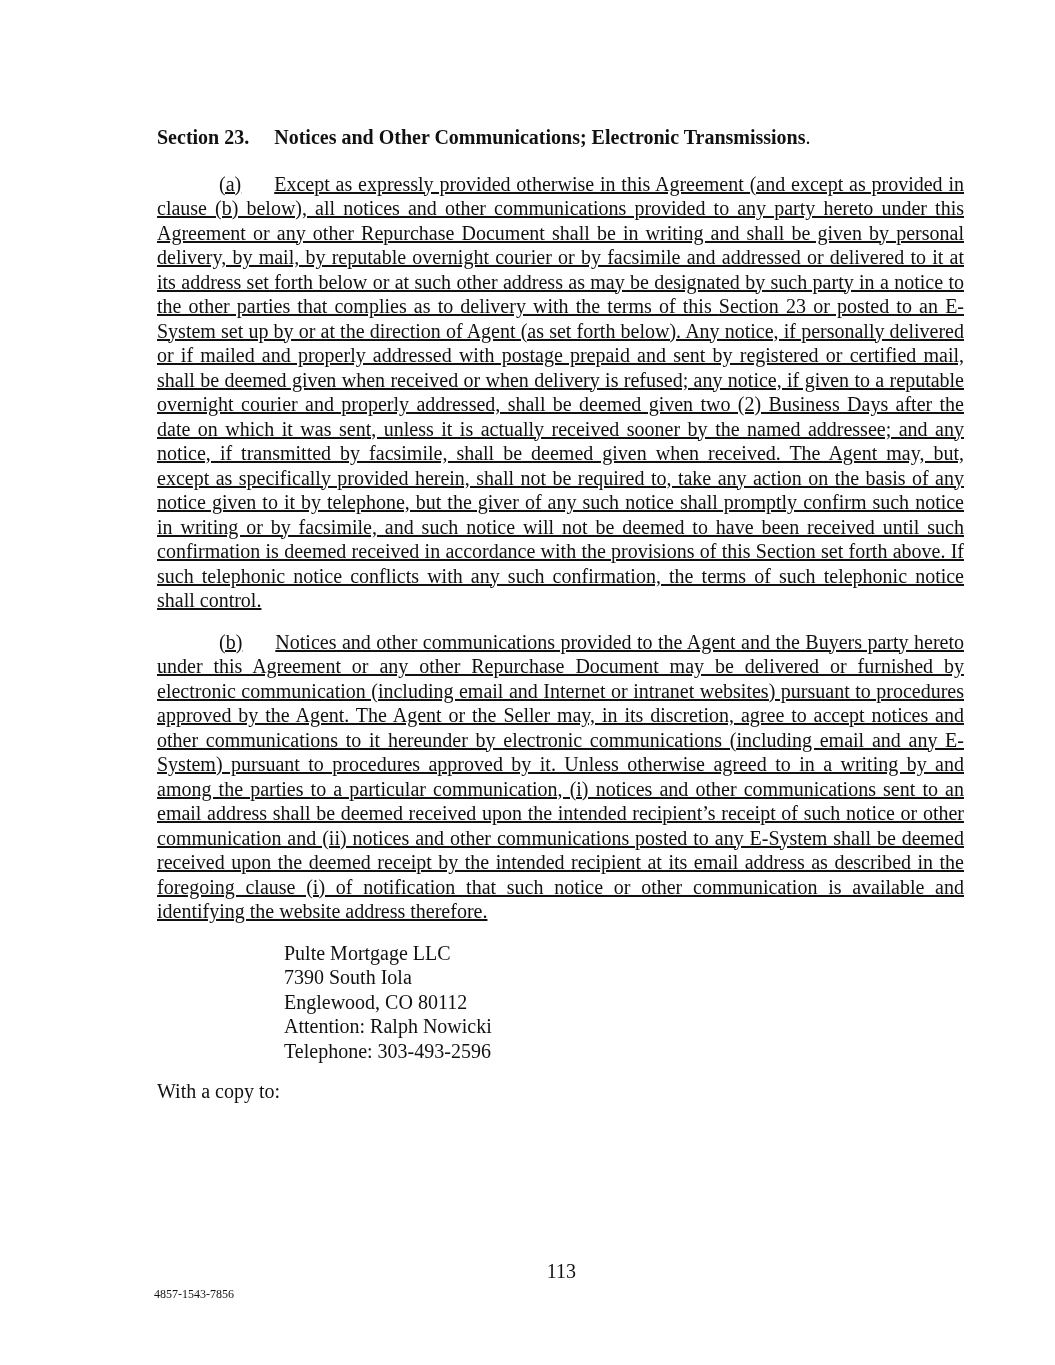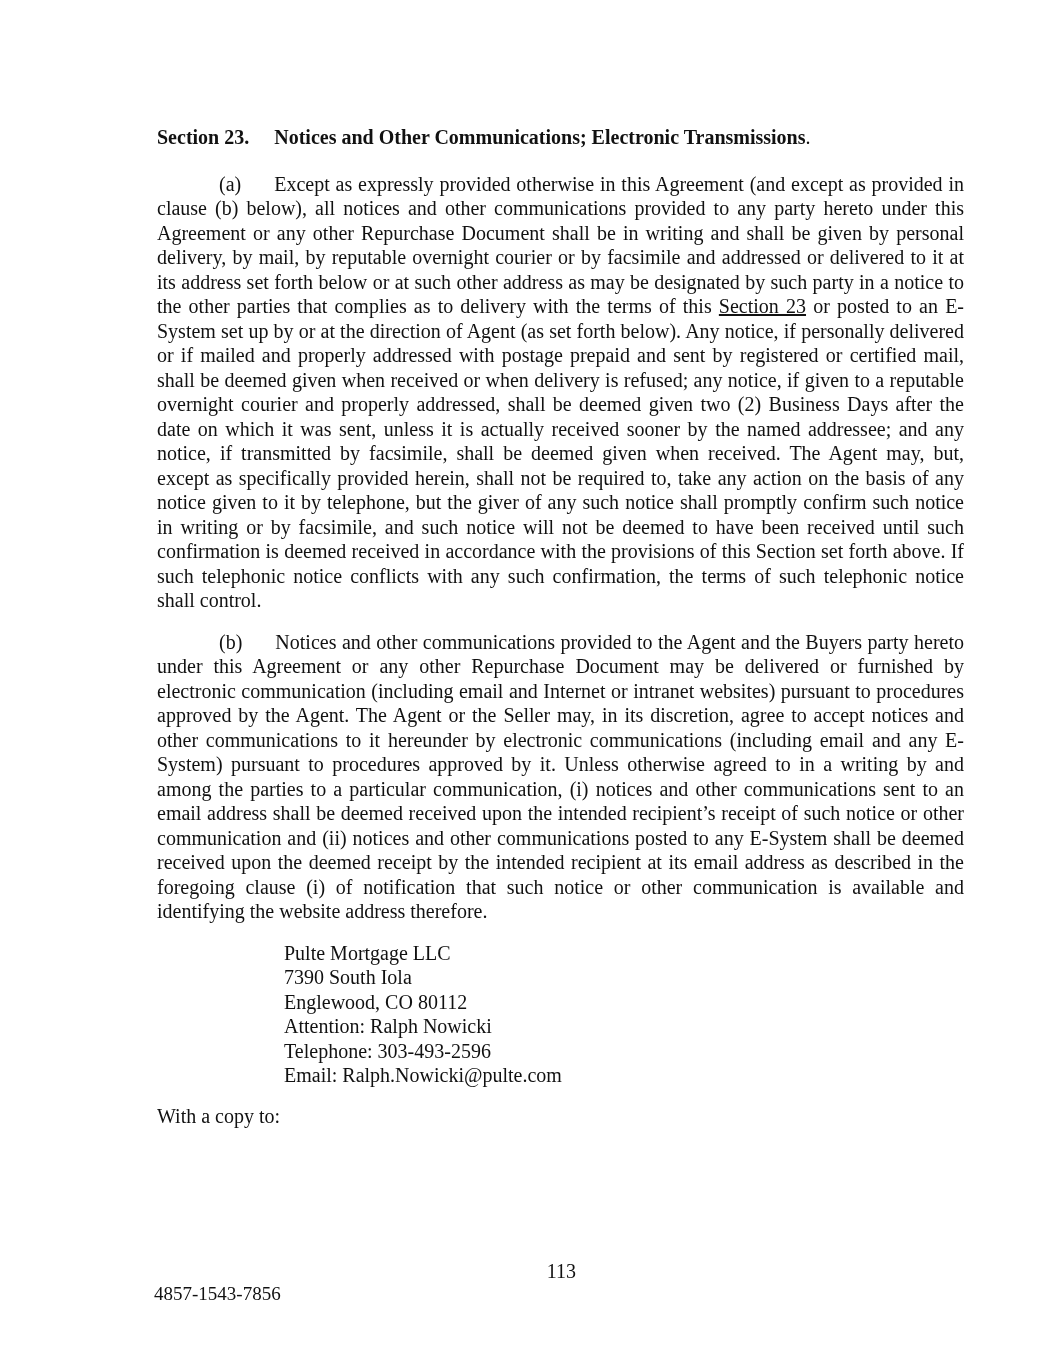--- a/index.html
+++ b/index.html
@@ -30,20 +30,21 @@
     margin: 0 0 22px 0;
     text-align: left;
   }
   .heading .period {
     font-weight: normal;
   }
   .body-para {
     text-align: justify;
     text-indent: 62px;
     margin: 0 0 17px 0;
+    text-decoration: underline;
   }
   .tab {
     display: inline-block;
     width: 33px;
   }
   .tab-sm {
     display: inline-block;
     width: 25px;
   }
   .section-ref {
@@ -68,21 +69,21 @@
     position: absolute;
     top: 1259px;
     left: 0;
     width: 100%;
     text-align: center;
   }
   .doc-id {
     position: absolute;
     top: 1286px;
     left: 120px;
-    font-size: 19px;
+    font-size: 12px;
     line-height: 16px;
   }
 </style>
 </head>
 <body>
 
 <div class="page">
   <div class="content">
 
     <p class="heading"><span>Section 23.</span><span class="tab-sm"></span><span>Notices and Other Communications; Electronic Transmissions</span><span class="period">.</span></p>
@@ -91,21 +92,20 @@
 
     <p class="body-para"><span>(b)</span><span class="tab"></span><span>Notices and other communications provided to the Agent and the Buyers party hereto under this Agreement or any other Repurchase Document may be delivered or furnished by electronic communication (including email and Internet or intranet websites) pursuant to procedures approved by the Agent.  The Agent or the Seller may, in its discretion, agree to accept notices and other communications to it hereunder by electronic communications (including email and any E-System) pursuant to procedures approved by it.  Unless otherwise agreed to in a writing by and among the parties to a particular communication, (i) notices and other communications sent to an email address shall be deemed received upon the intended recipient’s receipt of such notice or other communication and (ii) notices and other communications posted to any E-System shall be deemed received upon the deemed receipt by the intended recipient at its email address as described in the foregoing clause (i) of notification that such notice or other communication is available and identifying the website address therefore.</span></p>
 
 
     <div class="indented address-block">
       <div>Pulte Mortgage LLC</div>
       <div>7390 South Iola</div>
       <div>Englewood, CO 80112</div>
       <div>Attention: Ralph Nowicki</div>
       <div>Telephone: 303-493-2596</div>
-      <div>Email: Ralph.Nowicki@pulte.com</div>
     </div>
 
     <p class="indented copy-line">With a copy to:</p>
 
   </div>
 
   <div class="page-number">113</div>
 
   <div class="doc-id">4857-1543-7856</div>
 </div>

